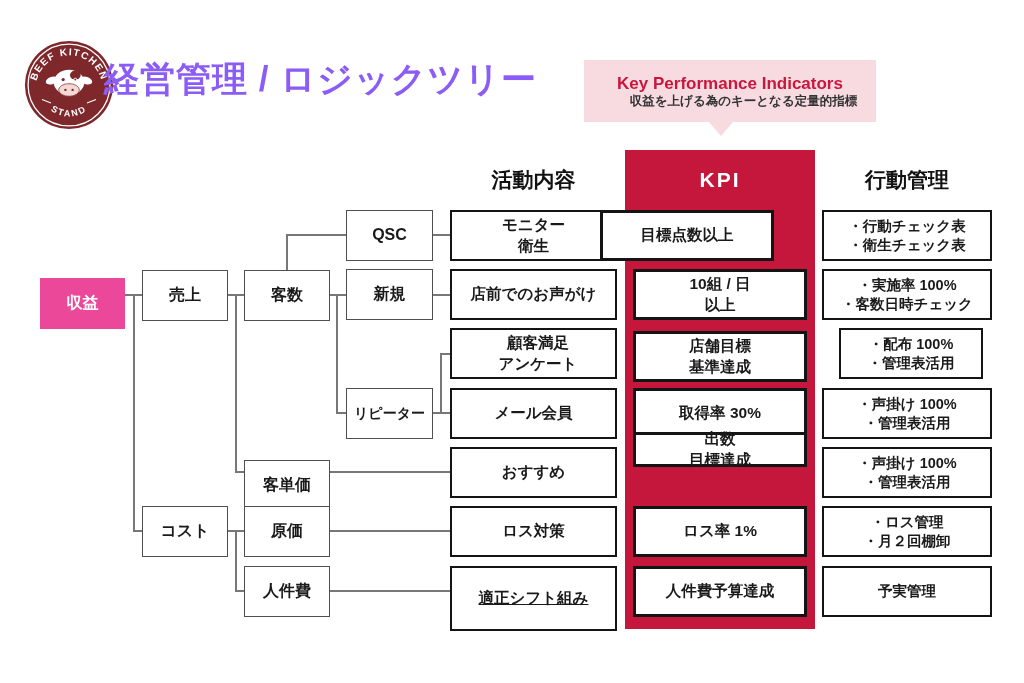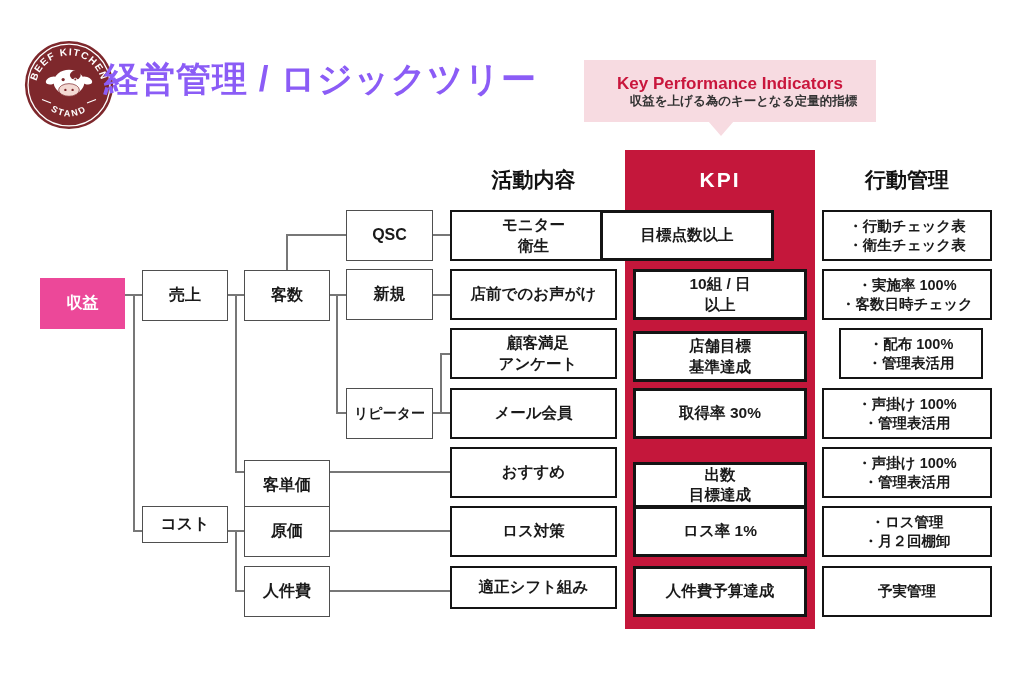--- a/index.html
+++ b/index.html
@@ -109,21 +109,21 @@
   <div class="h" style="left:433px;top:294px;width:17px;"></div>
   <div class="h" style="left:330px;top:471px;width:120px;"></div>
   <div class="h" style="left:330px;top:530px;width:120px;"></div>
   <div class="h" style="left:330px;top:590px;width:120px;"></div>
   <div class="h" style="left:228px;top:530px;width:16px;"></div>
   <div class="v" style="left:235px;top:530px;height:61px;"></div>
   <div class="h" style="left:235px;top:590px;width:9px;"></div>
 
   <div class="box tree-box root-box" style="left:40px;top:270px;width:85px;height:51px;">収益</div>
   <div class="box tree-box" style="left:142px;top:270px;width:86px;height:51px;">売上</div>
-  <div class="box tree-box" style="left:142px;top:506px;width:86px;height:37px;">コスト</div>
+  <div class="box tree-box" style="left:142px;top:506px;width:86px;height:51px;">コスト</div>
   <div class="box tree-box" style="left:244px;top:270px;width:86px;height:51px;">客数</div>
   <div class="box tree-box" style="left:244px;top:460px;width:86px;height:51px;">客単価</div>
   <div class="box tree-box" style="left:244px;top:506px;width:86px;height:51px;">原価</div>
   <div class="box tree-box" style="left:244px;top:566px;width:86px;height:51px;">人件費</div>
   <div class="box tree-box" style="left:346px;top:210px;width:87px;height:51px;">QSC</div>
   <div class="box tree-box" style="left:346px;top:269px;width:87px;height:51px;">新規</div>
   <div class="box tree-box small-label" style="left:346px;top:388px;width:87px;height:51px;">リピーター</div>
 
   <div class="box act-box" style="left:450px;top:210px;width:167px;height:51px;">モニター
 衛生</div>
@@ -143,27 +143,27 @@
 基準達成</div>
   <div class="box action-box" style="left:822px;top:328px;width:144px;height:51px;margin-left:17px;">・配布 100%
 ・管理表活用</div>
 
   <div class="box act-box" style="left:450px;top:388px;width:167px;height:51px;">メール会員</div>
   <div class="box kpi-box" style="left:633px;top:388px;width:174px;height:51px;">取得率 30%</div>
   <div class="box action-box" style="left:822px;top:388px;width:170px;height:51px;">・声掛け 100%
 ・管理表活用</div>
 
   <div class="box act-box" style="left:450px;top:447px;width:167px;height:51px;">おすすめ</div>
-  <div class="box kpi-box" style="left:633px;top:462px;width:174px;height:46px;">出数
+  <div class="box kpi-box" style="left:633px;top:432px;width:174px;height:35px;">出数
 目標達成</div>
   <div class="box action-box" style="left:822px;top:447px;width:170px;height:51px;">・声掛け 100%
 ・管理表活用</div>
 
   <div class="box act-box" style="left:450px;top:506px;width:167px;height:51px;">ロス対策</div>
   <div class="box kpi-box" style="left:633px;top:506px;width:174px;height:51px;">ロス率 1%</div>
   <div class="box action-box" style="left:822px;top:506px;width:170px;height:51px;">・ロス管理
 ・月２回棚卸</div>
 
-  <div class="box act-box" style="left:450px;top:566px;width:167px;height:43px;">適正シフト組み</div>
+  <div class="box act-box" style="left:450px;top:566px;width:167px;height:65px;text-decoration:underline;">適正シフト組み</div>
   <div class="box kpi-box" style="left:633px;top:566px;width:174px;height:51px;">人件費予算達成</div>
   <div class="box action-box" style="left:822px;top:566px;width:170px;height:51px;">予実管理</div>
 
 </div>
 
 </body></html>

